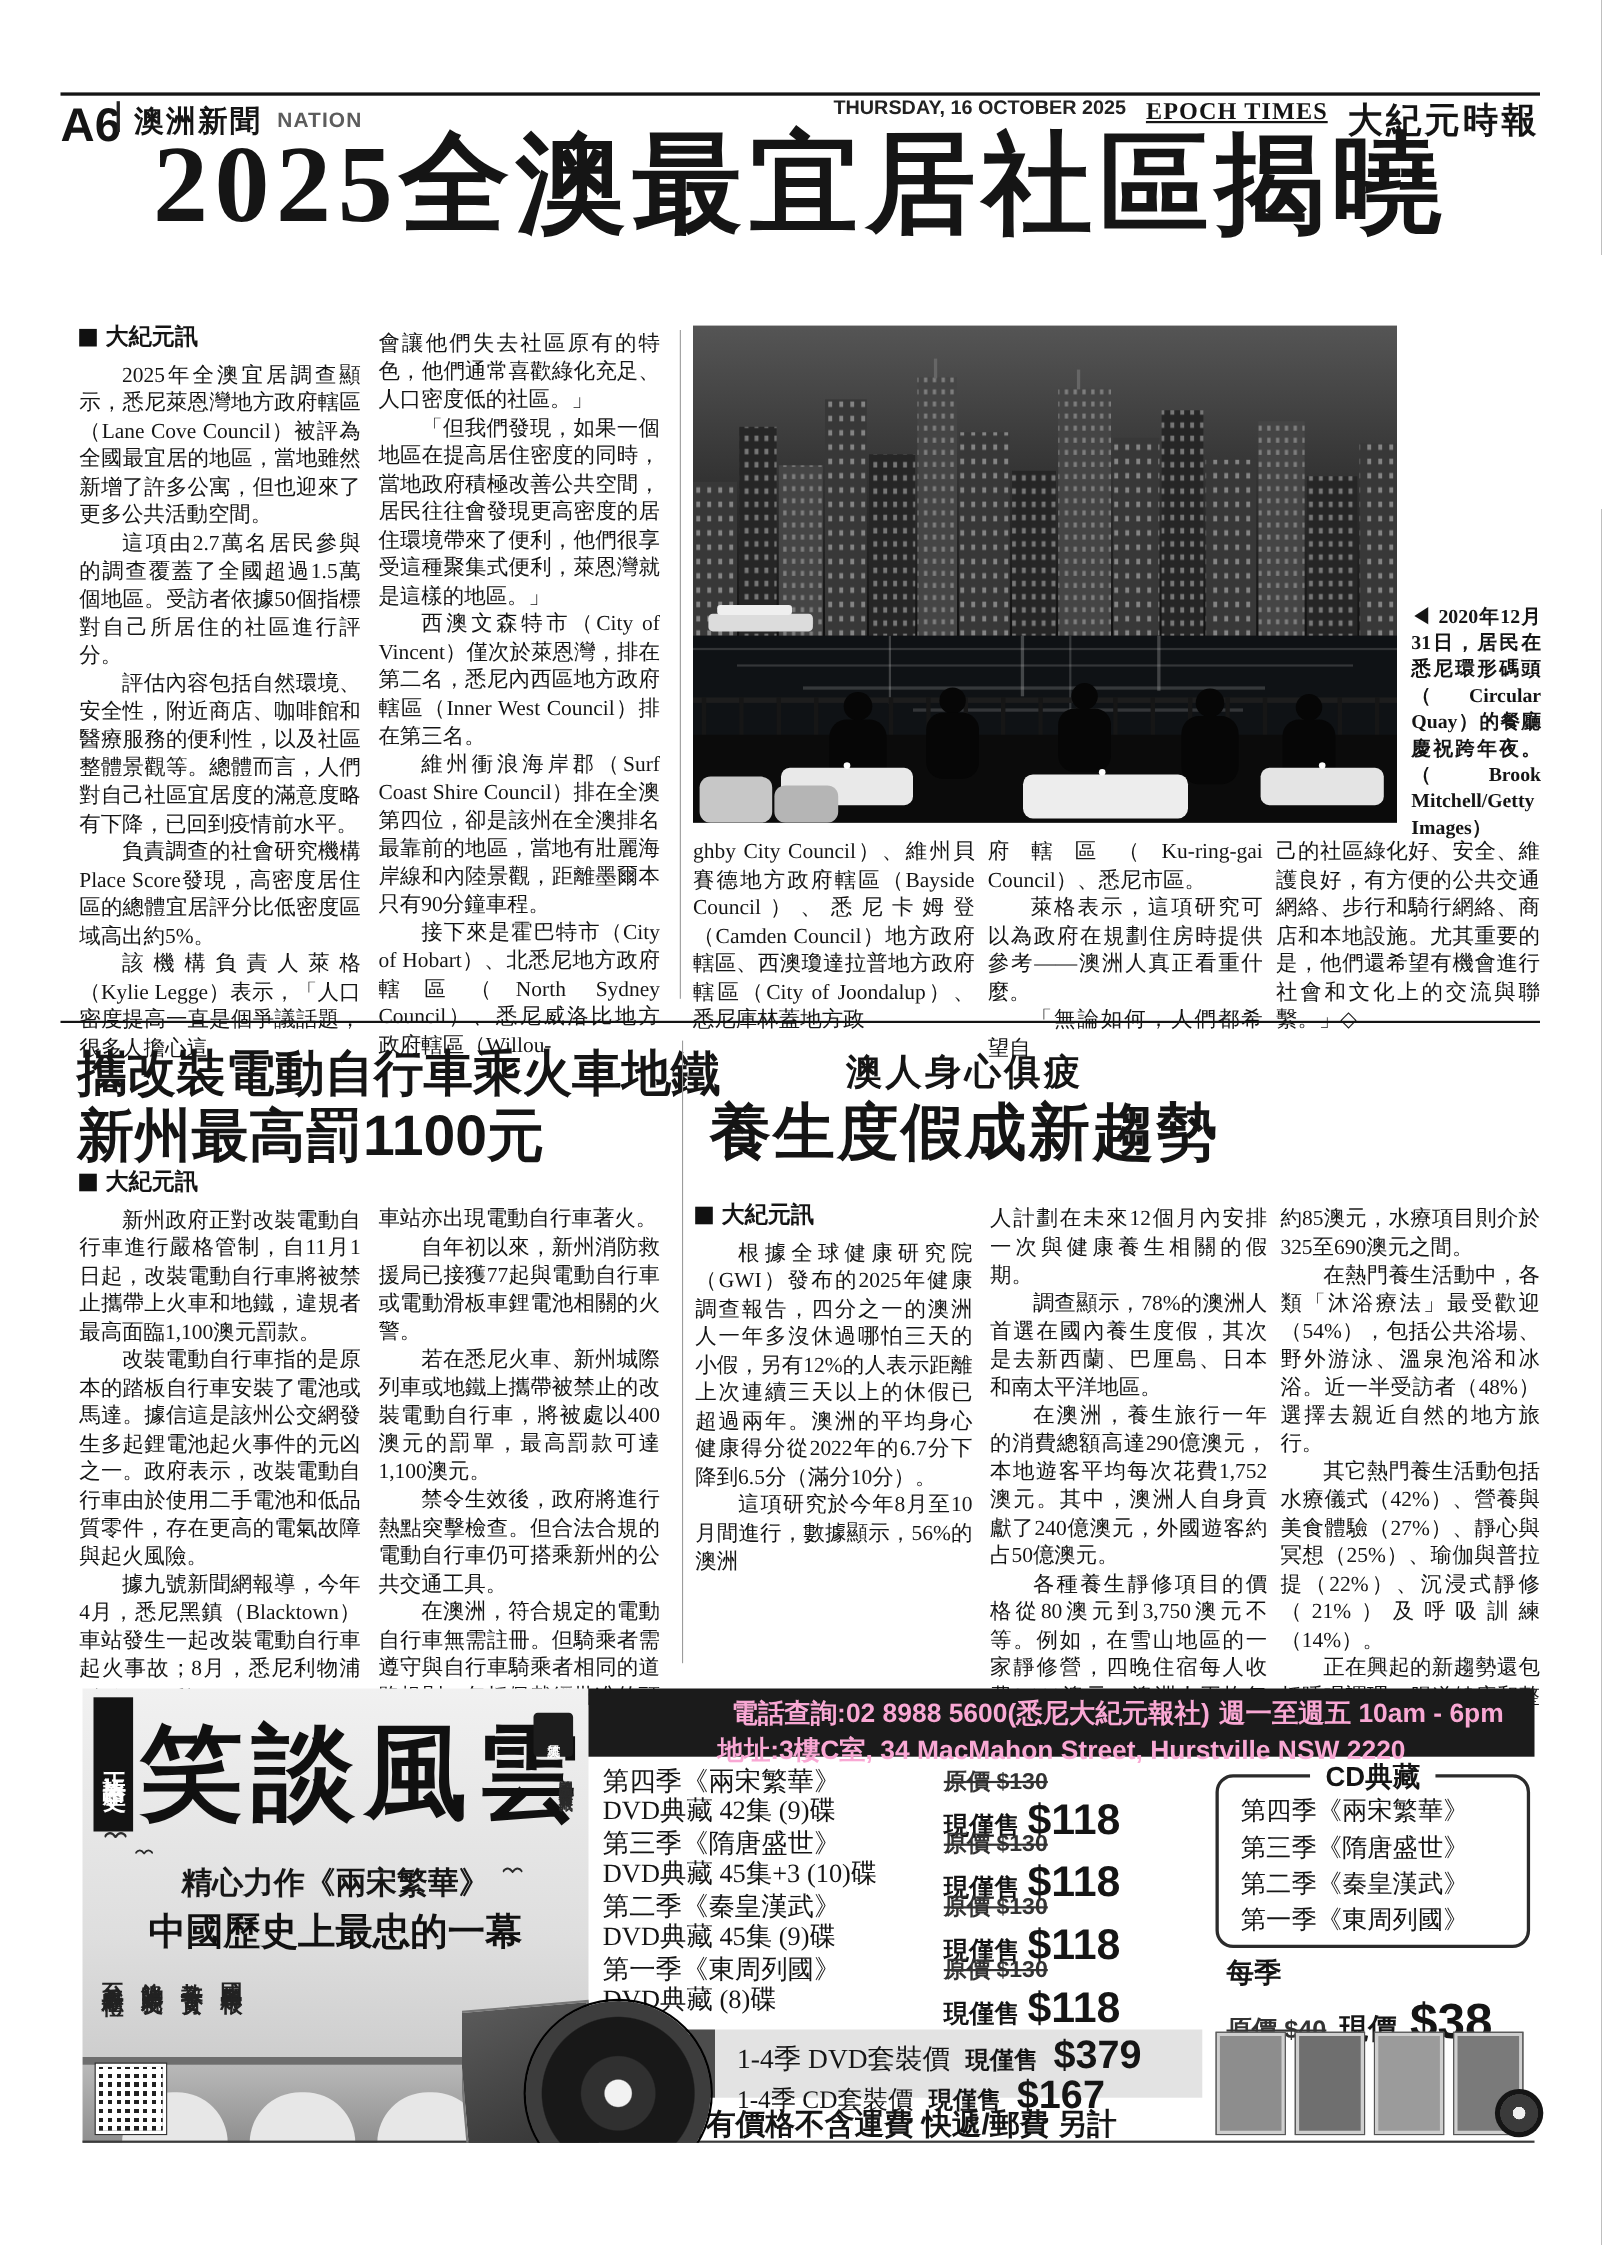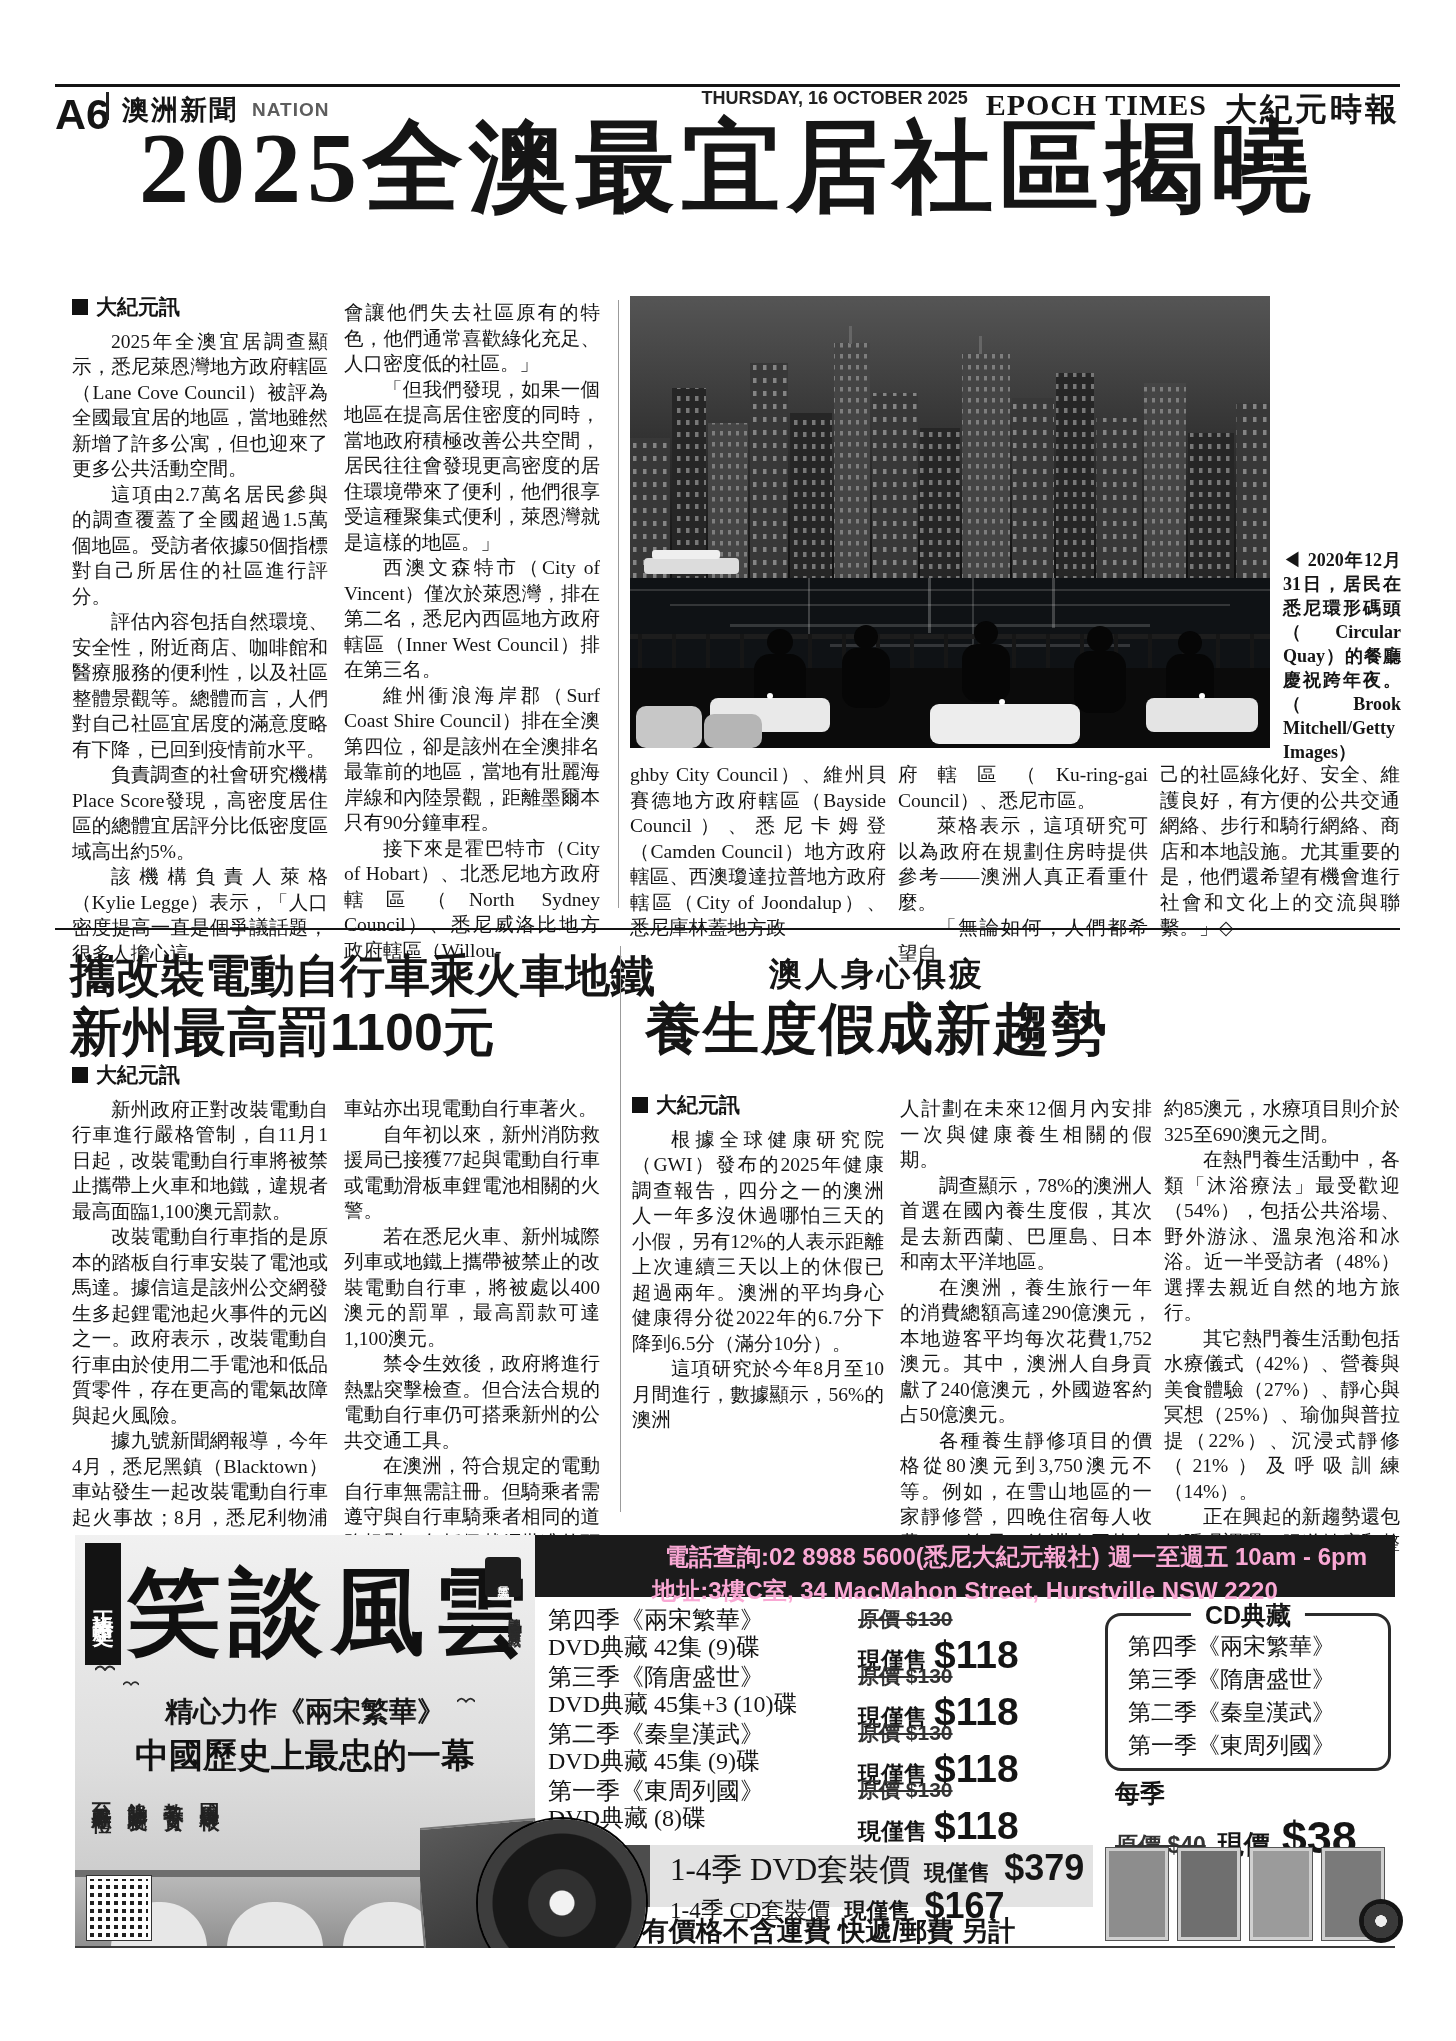--- a/index.html
+++ b/index.html
@@ -27,21 +27,21 @@
 
 <div id="page">
 
   <div class="hrule" style="left:55px;top:84px;width:1345px;height:3px;"></div>
   <div class="abs sans" style="left:55px;top:90px;font-size:43px;font-weight:900;">A6</div>
   <div class="abs" style="left:106px;top:92px;width:3px;height:28px;background:#222;"></div>
   <div class="abs sans" style="left:122px;top:92px;font-size:27px;font-weight:900;letter-spacing:2px;">澳洲新聞</div>
   <div class="abs sans" style="left:252px;top:99px;font-size:19px;font-weight:bold;color:#5d5d5d;letter-spacing:1px;">NATION</div>
   <div class="abs" style="left:700px;top:88px;width:700px;display:flex;justify-content:flex-end;align-items:flex-start;gap:18px;">
     <span class="sans" style="font-size:18px;font-weight:bold;color:#222;">THURSDAY, 16 OCTOBER 2025</span>
-    <span style="font-size:30px;font-weight:bold;letter-spacing:1px;">EPOCH TIMES</span>
+    <span style="font-size:22px;font-weight:bold;letter-spacing:1px;text-decoration:underline;">EPOCH TIMES</span>
     <span style="font-size:32px;font-weight:900;letter-spacing:3px;">大紀元時報</span>
   </div>
 
   <div class="abs" style="left:0;top:116px;width:1456px;text-align:center;font-size:100px;font-weight:900;letter-spacing:6px;line-height:1.04;">2025全澳最宜居社區揭曉</div>
 
   <div class="col" style="left:72px;top:294px;width:256px;">
     <div class="byline">
       <span class="sq"></span>
       <span>大紀元訊</span>
     </div>
@@ -339,21 +339,21 @@
         <span class="strike" style="font-size:23px;">原價 $40</span>
         <span style="font-size:26px;font-weight:900;">現價</span>
         <span class="bigprice" style="font-size:45px;">$38</span>
       </div>
     </div>
 
     <div class="abs" style="left:473px;top:310px;width:545px;height:62px;">
       <div class="sans" style="position:absolute;left:0;top:0;width:102px;height:62px;background:#4d4d4d;color:#fff;font-size:29px;font-weight:900;line-height:31px;text-align:center;letter-spacing:2px;display:flex;align-items:center;justify-content:center;padding:0 14px;box-sizing:border-box;">特惠套裝</div>
       <div style="position:absolute;left:102px;top:0;width:443px;height:62px;background:#e3e3e3;">
         <div style="display:flex;align-items:baseline;gap:14px;padding:2px 0 0 20px;">
-          <span style="font-size:31px;">1-4季 DVD套裝價</span>
+          <span style="font-size:25px;">1-4季 DVD套裝價</span>
           <span class="sans" style="font-size:22px;font-weight:900;">現僅售</span>
           <span class="bigprice" style="font-size:36px;">$379</span>
         </div>
         <div style="display:flex;align-items:baseline;gap:14px;padding:0 0 0 20px;margin-top:-6px;">
           <span style="font-size:23px;">1-4季 CD套裝價</span>
           <span class="sans" style="font-size:22px;font-weight:900;">現僅售</span>
           <span class="bigprice" style="font-size:36px;">$167</span>
         </div>
       </div>
     </div>

